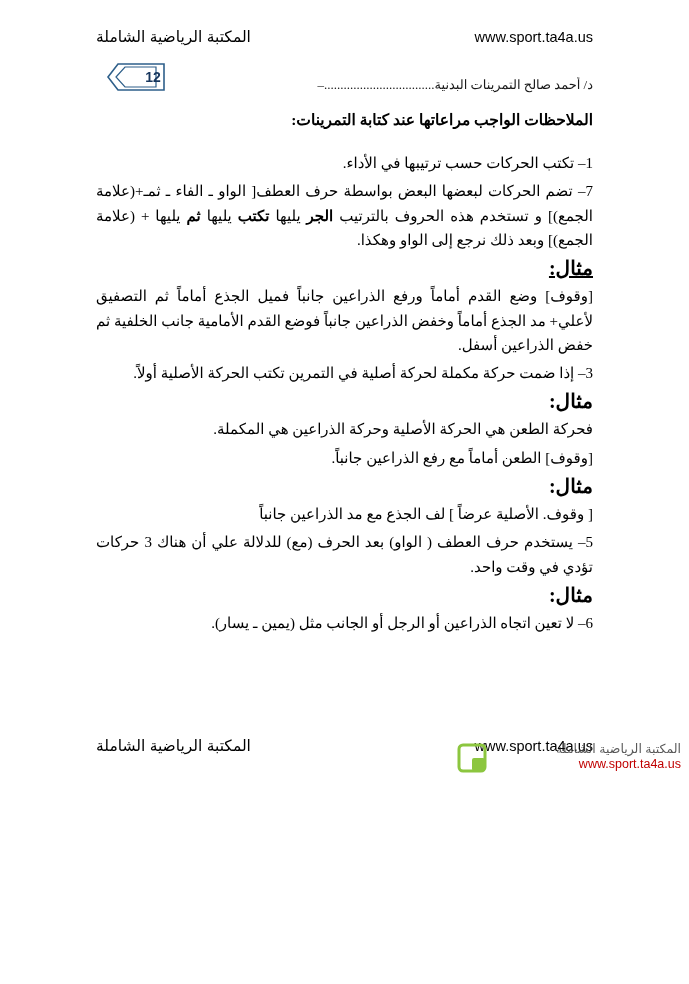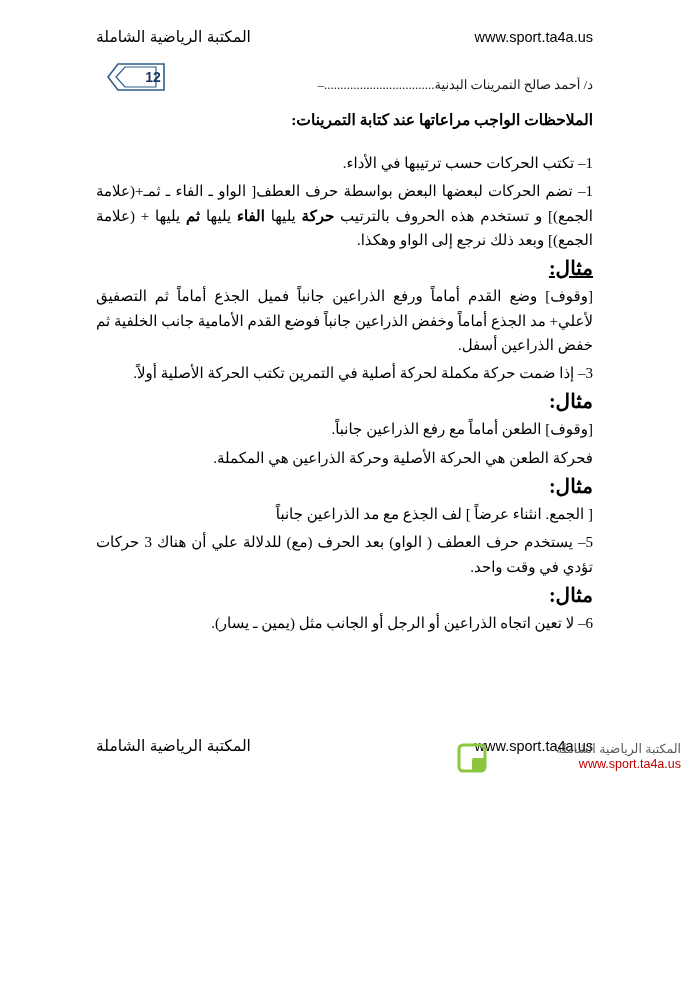--- a/index.html
+++ b/index.html
@@ -182,37 +182,37 @@
       <span class="pagenum-text">12</span>
     </div>
   </div>
 
   <div class="body">
 
     <div class="section-title">الملاحظات الواجب مراعاتها عند كتابة التمرينات:</div>
 
     <p class="line">1– تكتب الحركات حسب ترتيبها في الأداء.</p>
 
-    <p class="line just"><span>1– تضم الحركات لبعضها البعض بواسطة حرف العطف[ الواو ـ الفاء ـ ثمـ+(علامة الجمع)] و تستخدم هذه الحروف بالترتيب </span><b>حركة</b><span>  يليها </span><b>الفاء</b><span> يليها </span><b>ثم</b><span> يليها + (علامة الجمع)] وبعد ذلك نرجع إلى الواو  وهكذا.</span></p>
+    <p class="line just"><span>7– تضم الحركات لبعضها البعض بواسطة حرف العطف[ الواو ـ الفاء ـ ثمـ+(علامة الجمع)] و تستخدم هذه الحروف بالترتيب </span><b>الجر</b><span>  يليها </span><b>تكتب</b><span> يليها </span><b>ثم</b><span> يليها + (علامة الجمع)] وبعد ذلك نرجع إلى الواو  وهكذا.</span></p>
 
     <div class="lbl">مثال:</div>
 
     <p class="line just">[وقوف] وضع القدم أماماً ورفع الذراعين جانباً فميل الجذع أماماً ثم التصفيق لأعلي+ مد الجذع أماماً وخفض الذراعين جانباً فوضع القدم الأمامية جانب الخلفية ثم خفض الذراعين أسفل.</p>
 
     <p class="line just">3– إذا ضمت حركة مكملة لحركة أصلية في التمرين تكتب الحركة الأصلية أولاً.</p>
 
     <div class="lbl nounderline">مثال:</div>
 
+    <p class="line">فحركة الطعن هي الحركة الأصلية وحركة الذراعين هي المكملة.</p>
     <p class="line">[وقوف] الطعن أماماً مع رفع الذراعين جانباً.</p>
-    <p class="line">فحركة الطعن هي الحركة الأصلية وحركة الذراعين هي المكملة.</p>
 
 
     <div class="lbl nounderline">مثال:</div>
 
-    <p class="line">[ الجمع. انثناء عرضاً ] لف الجذع مع مد الذراعين جانباً</p>
+    <p class="line">[ وقوف. الأصلية عرضاً ] لف الجذع مع مد الذراعين جانباً</p>
 
     <p class="line just">5–    يستخدم حرف العطف ( الواو) بعد الحرف (مع) للدلالة علي أن هناك 3 حركات تؤدي في وقت واحد.</p>
 
     <div class="lbl nounderline">مثال:</div>
 
 
     <p class="line">6–    لا تعين اتجاه الذراعين أو الرجل أو الجانب مثل (يمين ـ يسار).</p>
   </div>
 
   <div class="footer">

